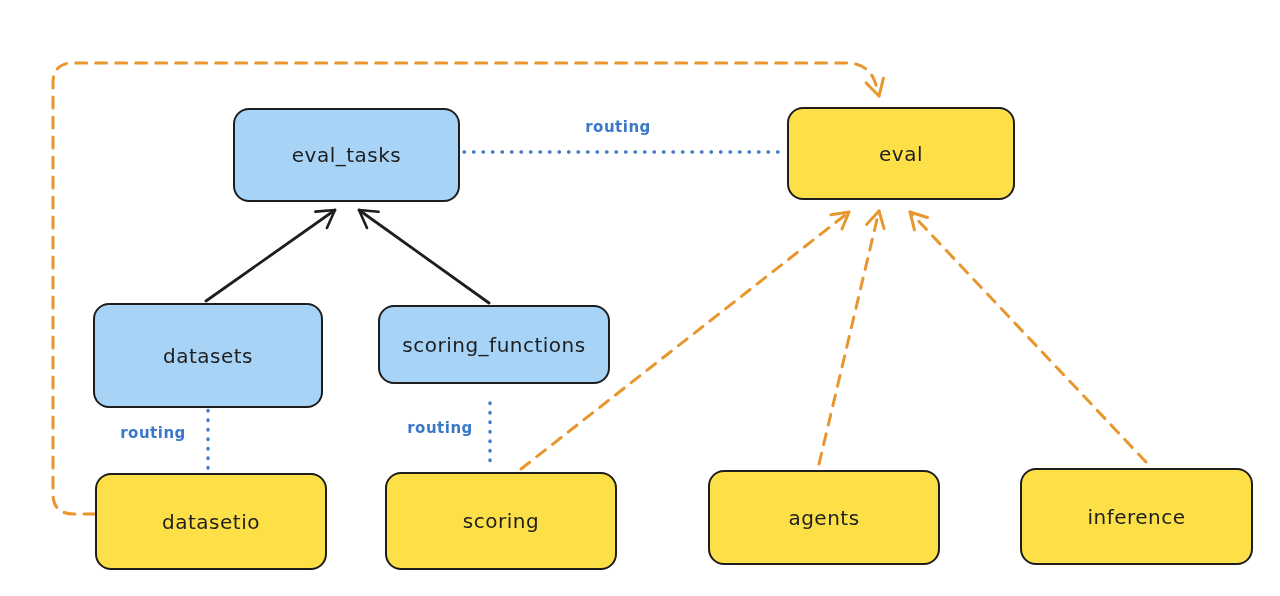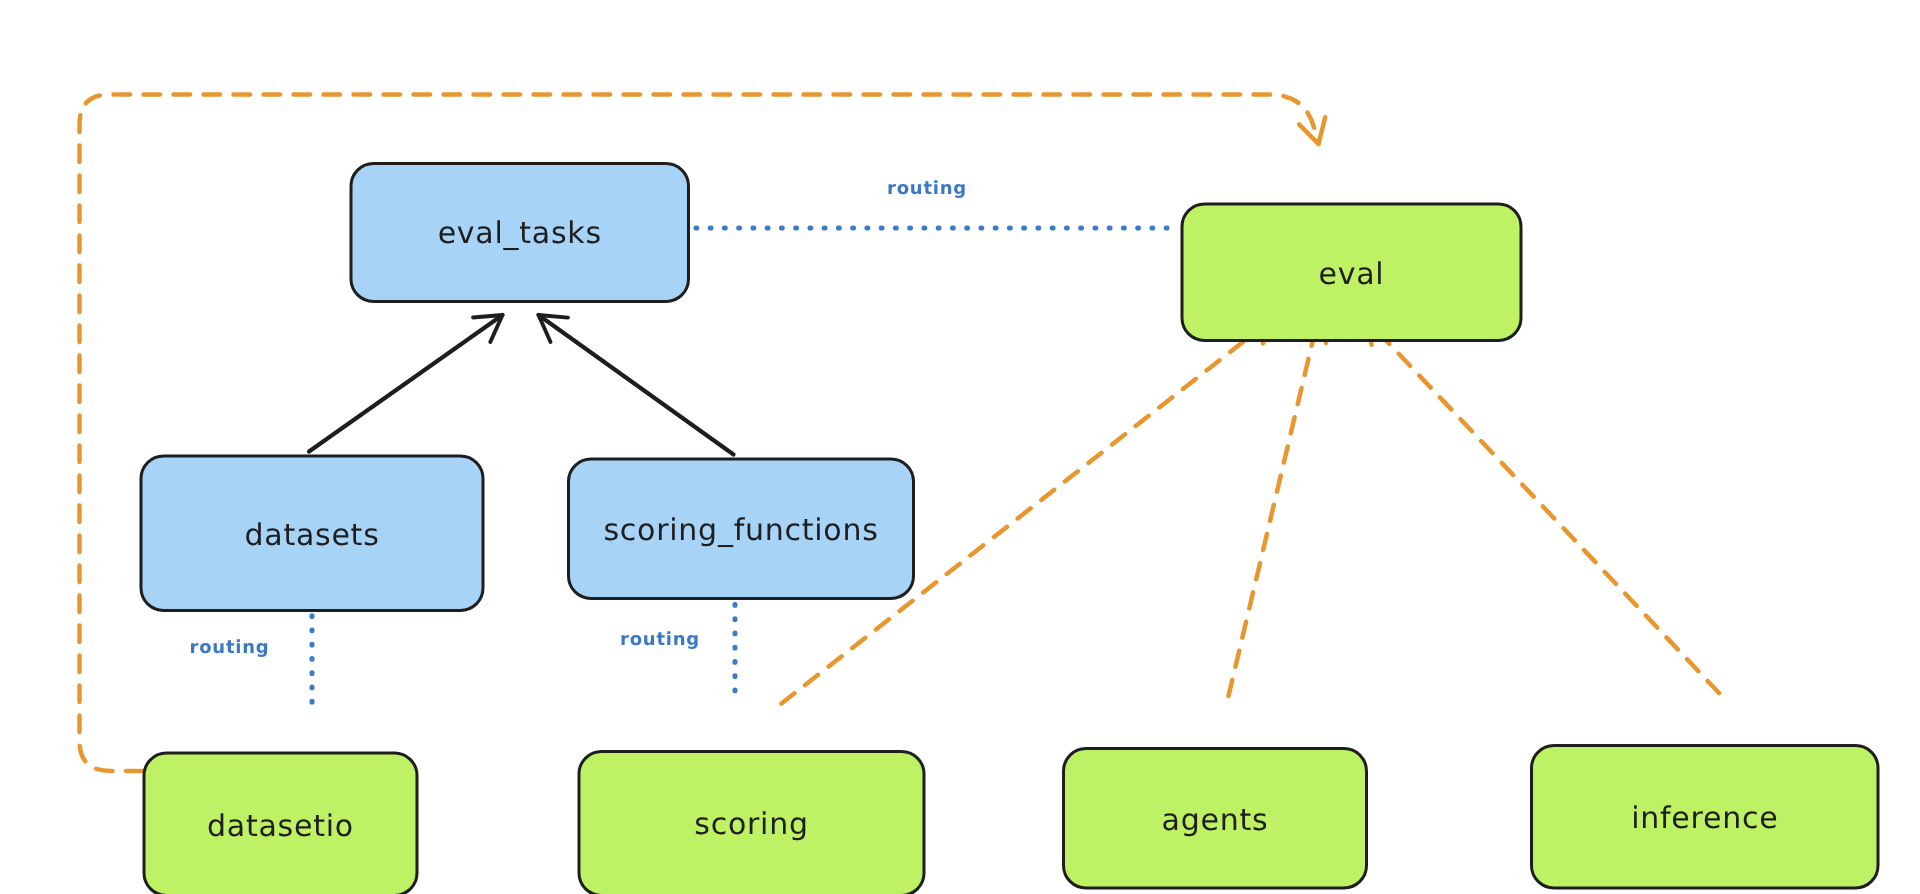--- a/index.html
+++ b/index.html
@@ -28,35 +28,35 @@
     border-radius: 16px;
     display: flex;
     align-items: center;
     justify-content: center;
     box-sizing: border-box;
     font-size: 20px;
     color: #1e1e1e;
     letter-spacing: 0.5px;
   }
   .node.blue  { background: #a7d3f7; }
-  .node.green { background: #bef264; margin-top: 28px; }
+  .node.green { background: #fde047; }
 
   #node-eval_tasks        { left: 233px; top: 108px; width: 227px; height: 94px; }
   #node-eval              { left: 787px; top: 107px; width: 228px; height: 93px; }
   #node-datasets          { left:  93px; top: 303px; width: 230px; height: 105px; }
-  #node-scoring_functions { left: 378px; top: 305px; width: 232px; height: 95px; }
-  #node-datasetio         { left:  95px; top: 473px; width: 184px; height: 97px; }
+  #node-scoring_functions { left: 378px; top: 305px; width: 232px; height: 79px; }
+  #node-datasetio         { left:  95px; top: 473px; width: 232px; height: 97px; }
   #node-scoring           { left: 385px; top: 472px; width: 232px; height: 98px; }
-  #node-agents            { left: 708px; top: 470px; width: 204px; height: 95px; }
+  #node-agents            { left: 708px; top: 470px; width: 232px; height: 95px; }
   #node-inference         { left: 1020px; top: 468px; width: 233px; height: 97px; }
 
   .edge-label {
     position: absolute;
     color: #3b79c8;
-    font-size: 12px;
+    font-size: 15px;
     font-weight: bold;
     letter-spacing: 0.5px;
     text-align: center;
   }
   #edge-label-top    { left: 568px; top: 118px; width: 100px; }
   #edge-label-left   { left: 105px; top: 424px; width:  96px; }
   #edge-label-middle { left: 392px; top: 419px; width:  96px; }
 </style>
 </head>
 <body>

